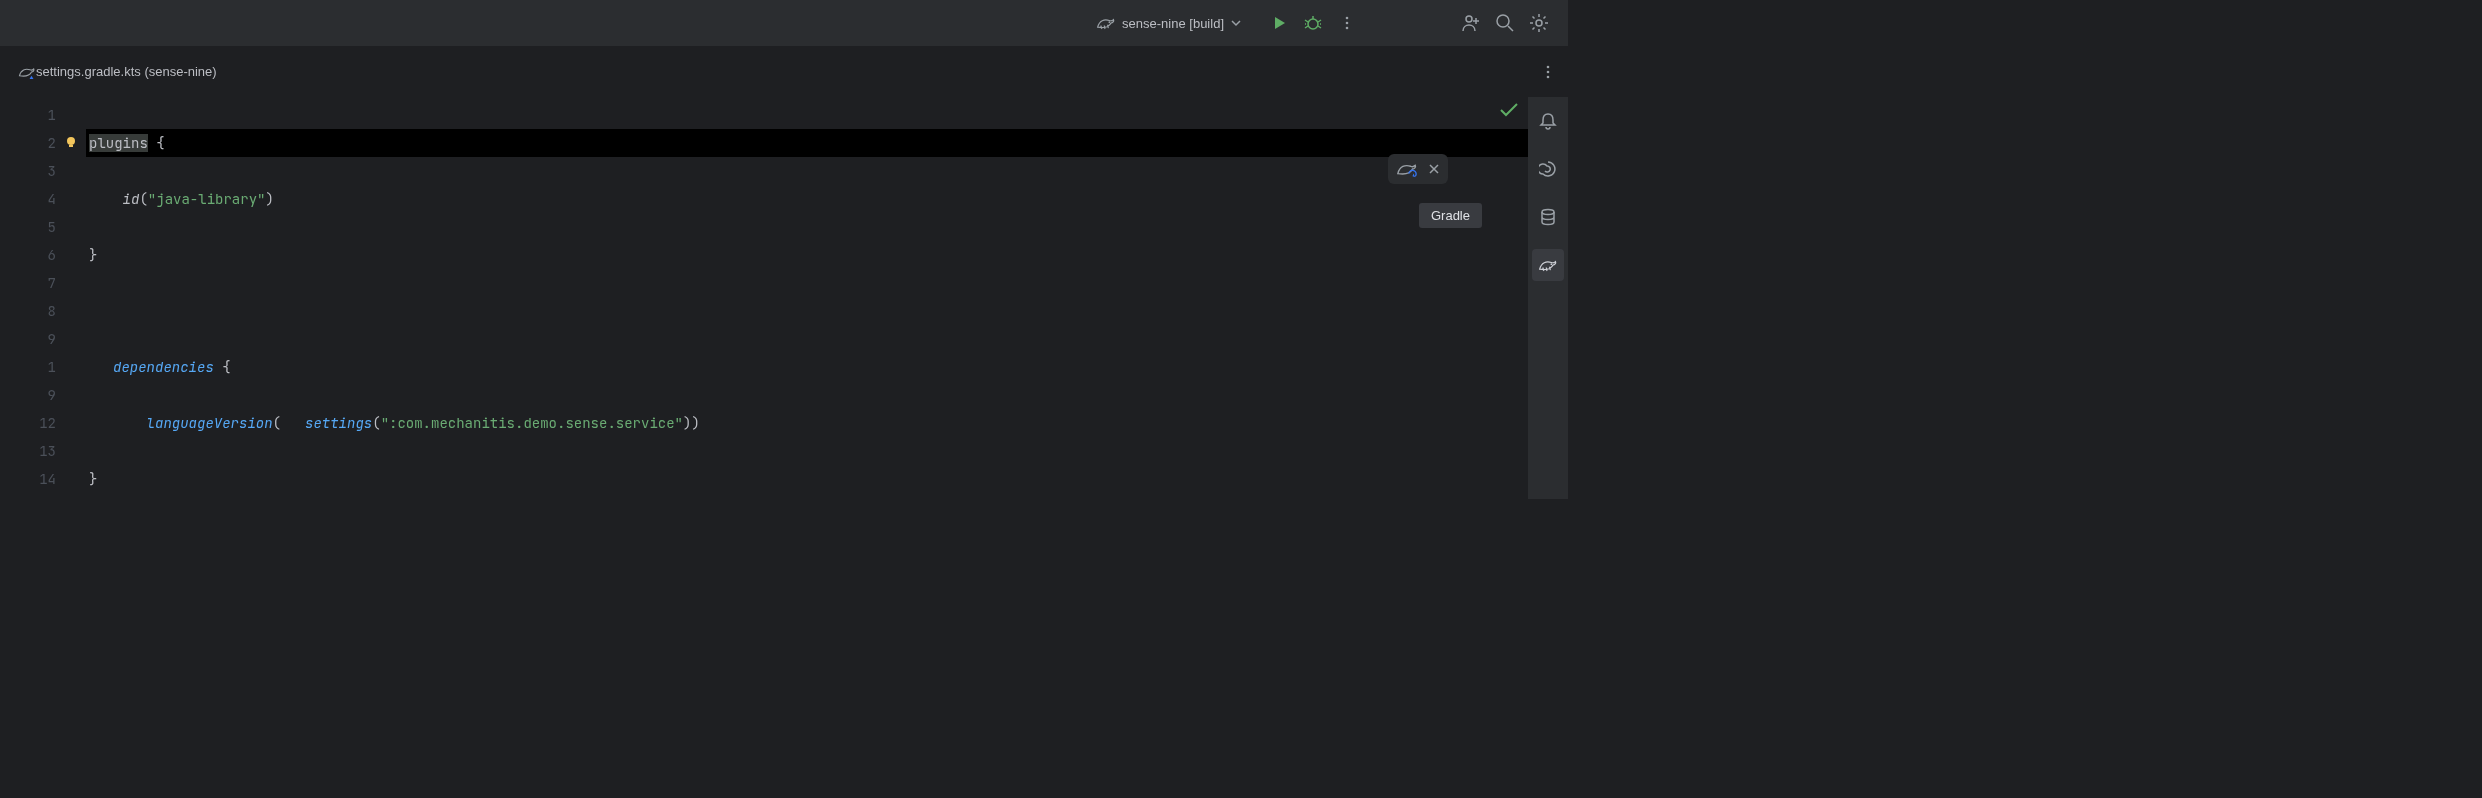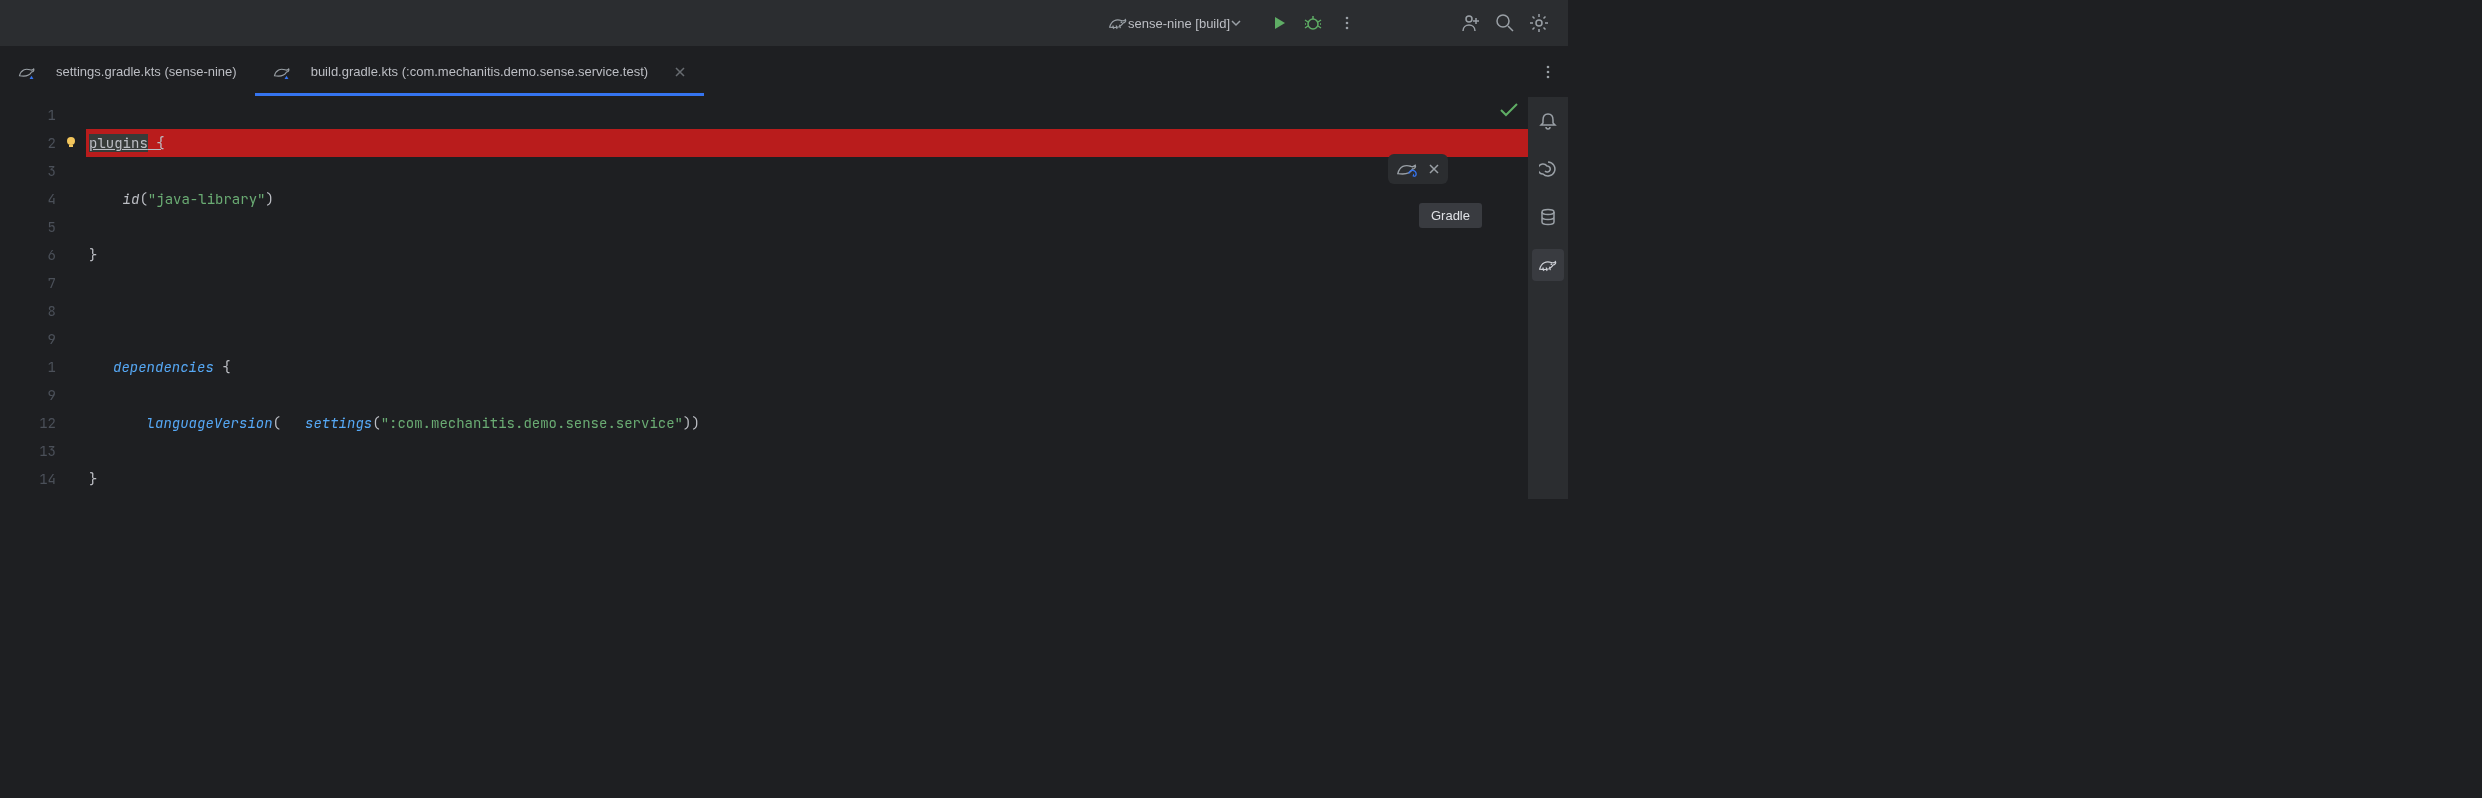--- a/index.html
+++ b/index.html
@@ -17,20 +17,21 @@
   background: #2b2d30;
   display: flex;
   align-items: center;
   justify-content: flex-end;
   padding: 0 12px;
   border-bottom: 1px solid #1e1f22;
 }
 .top-bar .project-selector {
   display: flex;
   align-items: center;
+  gap: 6px;
   margin-right: 20px;
   cursor: pointer;
 }
 .top-bar .icon-btn {
   width: 34px;
   height: 34px;
   display: flex;
   align-items: center;
   justify-content: center;
   cursor: pointer;
@@ -41,21 +42,21 @@
 .tabs-bar {
   height: 50px;
   background: #1e1f22;
   display: flex;
   align-items: stretch;
   border-bottom: 1px solid #1e1f22;
 }
 .tab {
   display: flex;
   align-items: center;
-  gap: 20px;
+  gap: 0;
   padding: 0 18px;
   cursor: pointer;
   position: relative;
   color: #bcbec4;
 }
 .tab.active {
   background: #1e1f22;
 }
 .tab.active::after {
   content: "";
@@ -110,21 +111,21 @@
 .code {
   flex: 1;
   padding-top: 4px;
   font-family: "JetBrains Mono", monospace;
   font-size: 14px;
   line-height: 28px;
   white-space: pre;
   color: #bcbec4;
 }
 .code .line { height: 28px; padding-left: 3px;}
-.code .line.current { background: #b91c1c; text-decoration: underline; }
+.code .line.current { background: #000000; }
 .fn { color: #56a8f5; font-style: italic; margin-left: 24px;}
 .fn-n { color: #bcbec4; font-style: italic; }
 .str { color: #6aab73; }
 .prop-it { font-style: italic; color: #c77dbb;}
 .hint {
   background: #393b40;
   color: #858a93;
   border-radius: 4px;
   padding: 0 5px;
   font-style: normal;
@@ -230,32 +231,20 @@
   </div>
 </div>
 
 <div class="tabs-bar">
   <div class="tab">
     <svg width="18" height="14" viewBox="0 0 24 18">
         <path fill="none" stroke="#9aa0a6" stroke-width="1.5" d="M2 14c2-8 8-10 14-8 2 1 4 0 5-1 1 2-1 4-3 4-3 6-10 6-16 5z"></path>
         <path fill="#3574f0" d="M16 12l3 5h-6z" transform="translate(2,2)"></path>
       </svg>
     <span>settings.gradle.kts (sense-nine)</span>
-  </div>
-  <div class="tab active">
-    <svg width="18" height="14" viewBox="0 0 24 18">
-        <path fill="none" stroke="#9aa0a6" stroke-width="1.5" d="M2 14c2-8 8-10 14-8 2 1 4 0 5-1 1 2-1 4-3 4-3 6-10 6-16 5z"></path>
-        <path fill="#3574f0" d="M16 12l3 5h-6z" transform="translate(2,2)"></path>
-      </svg>
-    <span>build.gradle.kts (:com.mechanitis.demo.sense.service.test)</span>
-    <span class="close">
-      <svg width="12" height="12" viewBox="0 0 12 12">
-          <path stroke="#9aa0a6" stroke-width="1.5" d="M2 2l8 8M10 2l-8 8"></path>
-        </svg>
-    </span>
   </div>
   <div class="tabs-spacer"></div>
   <div class="tabs-menu">
     <svg width="16" height="16" viewBox="0 0 16 16">
         <circle cx="8" cy="3" r="1.3" fill="#9aa0a6"></circle>
         <circle cx="8" cy="8" r="1.3" fill="#9aa0a6"></circle>
         <circle cx="8" cy="13" r="1.3" fill="#9aa0a6"></circle>
       </svg>
   </div>
 </div>

